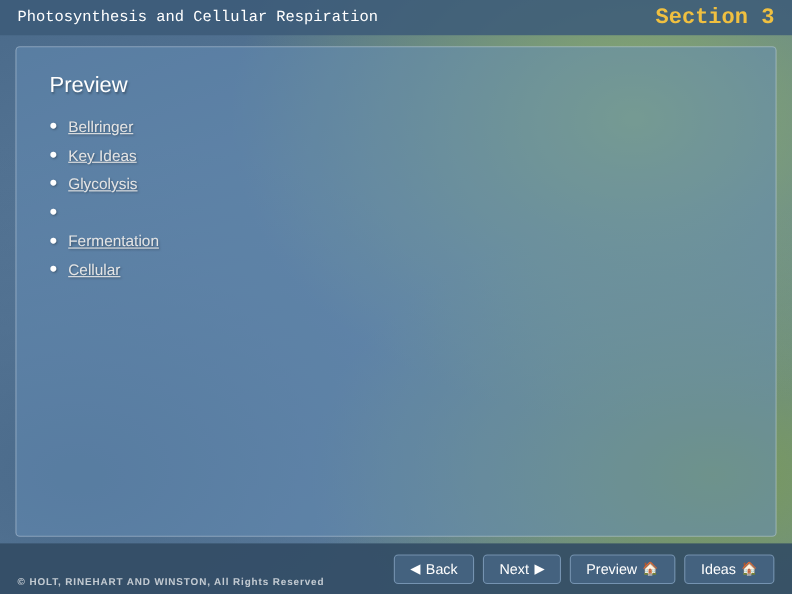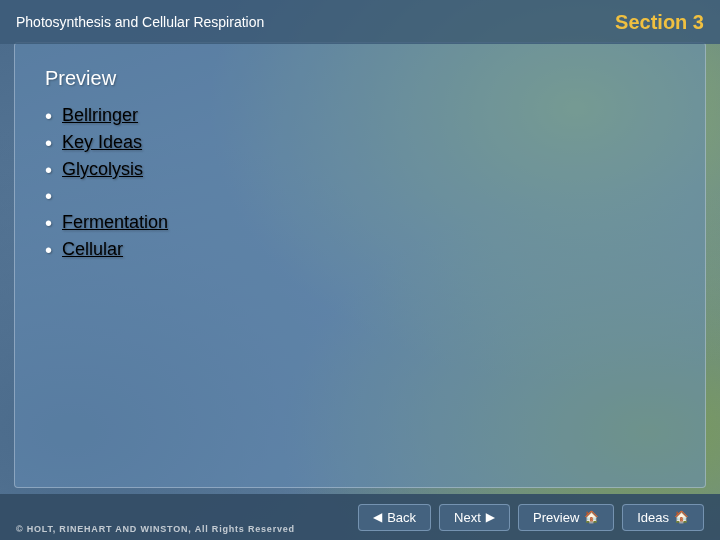--- a/index.html
+++ b/index.html
@@ -23,27 +23,28 @@
         radial-gradient(ellipse at 10% 80%, #4a6a8a 0%, transparent 50%),
         linear-gradient(160deg, #4a6a8a 0%, #5a7a9a 40%, #6a8aaa 100%);
     }
 
     
     .top-bar {
       position: absolute;
       top: 0;
       left: 0;
       right: 0;
-      height: 44px;
+      height: 32px;
       background: rgba(60, 90, 120, 0.85);
       display: flex;
       align-items: center;
       justify-content: space-between;
       padding: 0 16px;
       z-index: 10;
+      font-family: Liberation Mono, monospace;
     }
 
     .top-bar-title {
       color: #ffffff;
       font-size: 14px;
       font-weight: normal;
     }
 
     .top-bar-section {
       color: #f0c040;
@@ -96,24 +97,24 @@
       text-shadow: 1px 1px 2px rgba(0,0,0,0.3);
     }
 
     .bullet {
       color: #ffffff;
       font-size: 20px;
       line-height: 1;
     }
 
     .list-link {
-      color: #000000;
+      color: #e5e5e5;
       text-decoration: underline;
       cursor: pointer;
-      font-size: 18px;
+      font-size: 14px;
     }
 
     
     .nav-bar {
       position: absolute;
       bottom: 0;
       left: 0;
       right: 0;
       height: 46px;
       background: rgba(50, 75, 100, 0.9);

